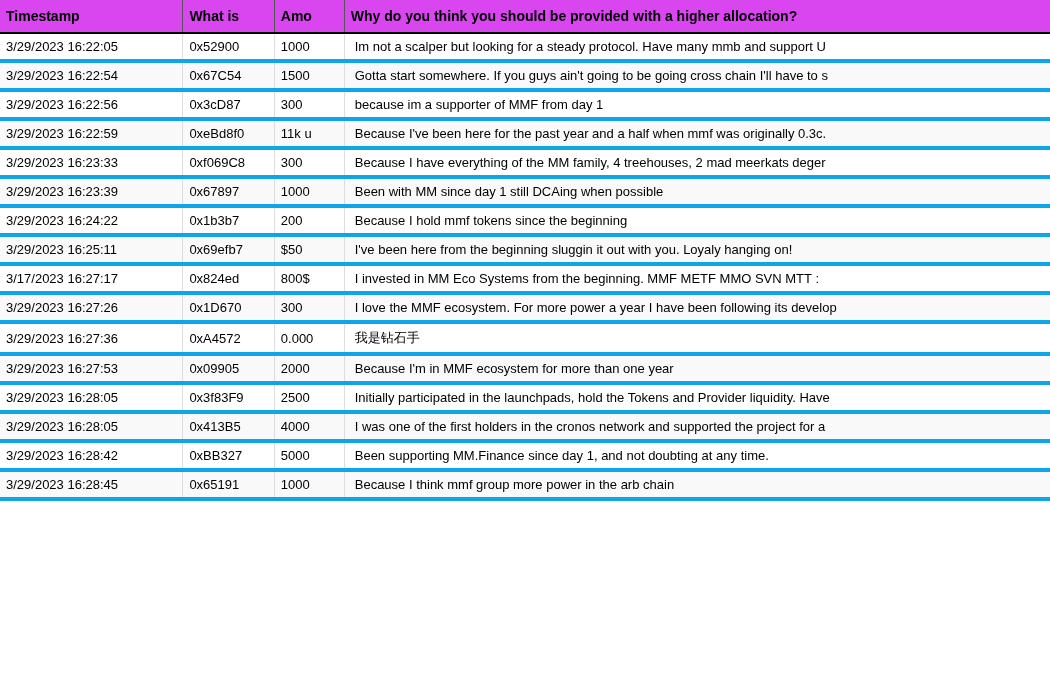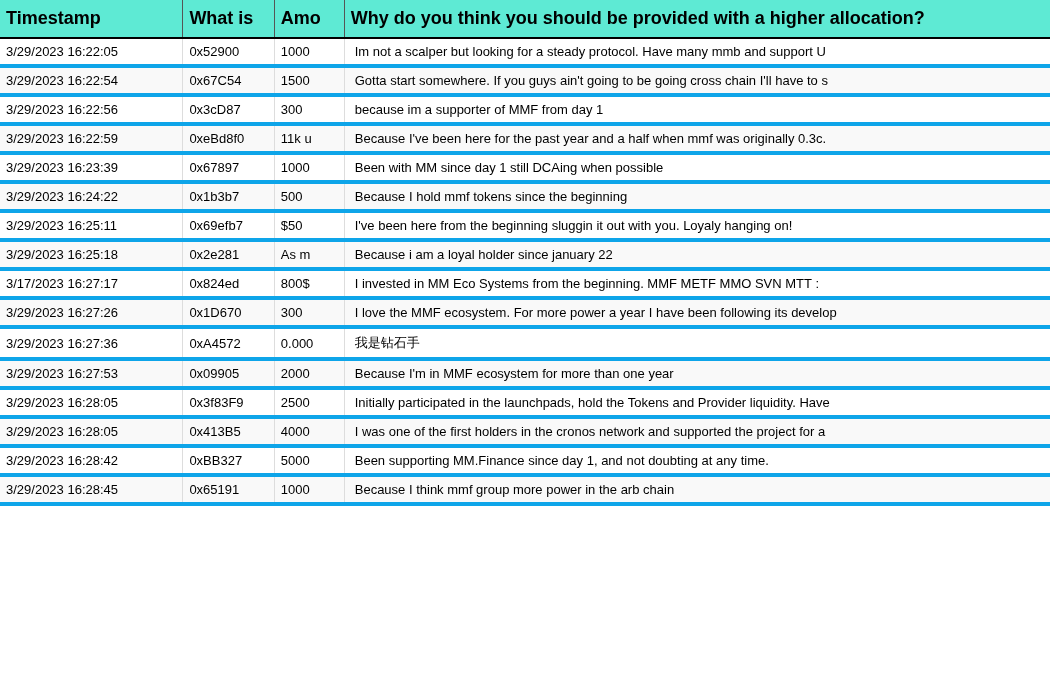--- a/index.html
+++ b/index.html
@@ -22,24 +22,24 @@
       border-collapse: collapse;
       table-layout: fixed;
     }
     thead tr {
       border-bottom: 2px solid #000;
     }
     thead th {
       text-align: left;
       padding: 8px 6px;
       font-weight: bold;
-      font-size: 18px;
+      font-size: 14px;
       vertical-align: bottom;
       border-right: 1px solid #555;
-      background: #5eead4;
+      background: #d946ef;
     }
     thead th:last-child {
       border-right: none;
     }
     tbody tr {
       border-bottom: 4px solid #0ea5e9;
     }
     tbody tr:nth-child(even) {
       background: #f9f9f9;
     }
@@ -92,42 +92,42 @@
           <td class="col-amount">300</td>
           <td class="col-why">because im a supporter of MMF from day 1</td>
         </tr>
         <tr>
           <td class="col-timestamp">3/29/2023 16:22:59</td>
           <td class="col-whatis">0xeBd8f0</td>
           <td class="col-amount">11k u</td>
           <td class="col-why">Because I've been here for the past year and a half when mmf was originally 0.3c.</td>
         </tr>
         <tr>
+          <td class="col-timestamp">3/29/2023 16:23:33</td>
+          <td class="col-whatis">0xf069C8</td>
+          <td class="col-amount">300</td>
+          <td class="col-why">Because I have everything of the MM family, 4 treehouses, 2 mad meerkats deger</td>
+        </tr>
+        <tr>
           <td class="col-timestamp">3/29/2023 16:23:39</td>
           <td class="col-whatis">0x67897</td>
           <td class="col-amount">1000</td>
           <td class="col-why">Been with MM since day 1 still DCAing when possible</td>
         </tr>
         <tr>
           <td class="col-timestamp">3/29/2023 16:24:22</td>
           <td class="col-whatis">0x1b3b7</td>
-          <td class="col-amount">500</td>
+          <td class="col-amount">200</td>
           <td class="col-why">Because I hold mmf tokens since the beginning</td>
         </tr>
         <tr>
           <td class="col-timestamp">3/29/2023 16:25:11</td>
           <td class="col-whatis">0x69efb7</td>
           <td class="col-amount">$50</td>
           <td class="col-why">I've been here from the beginning sluggin it out with you. Loyaly hanging on!</td>
-        </tr>
-        <tr>
-          <td class="col-timestamp">3/29/2023 16:25:18</td>
-          <td class="col-whatis">0x2e281</td>
-          <td class="col-amount">As m</td>
-          <td class="col-why">Because i am a loyal holder since january 22</td>
         </tr>
         <tr>
           <td class="col-timestamp">3/17/2023 16:27:17</td>
           <td class="col-whatis">0x824ed</td>
           <td class="col-amount">800$</td>
           <td class="col-why">I invested in MM Eco Systems from the beginning.  MMF METF MMO  SVN MTT :</td>
         </tr>
         <tr>
           <td class="col-timestamp">3/29/2023 16:27:26</td>
           <td class="col-whatis">0x1D670</td>

